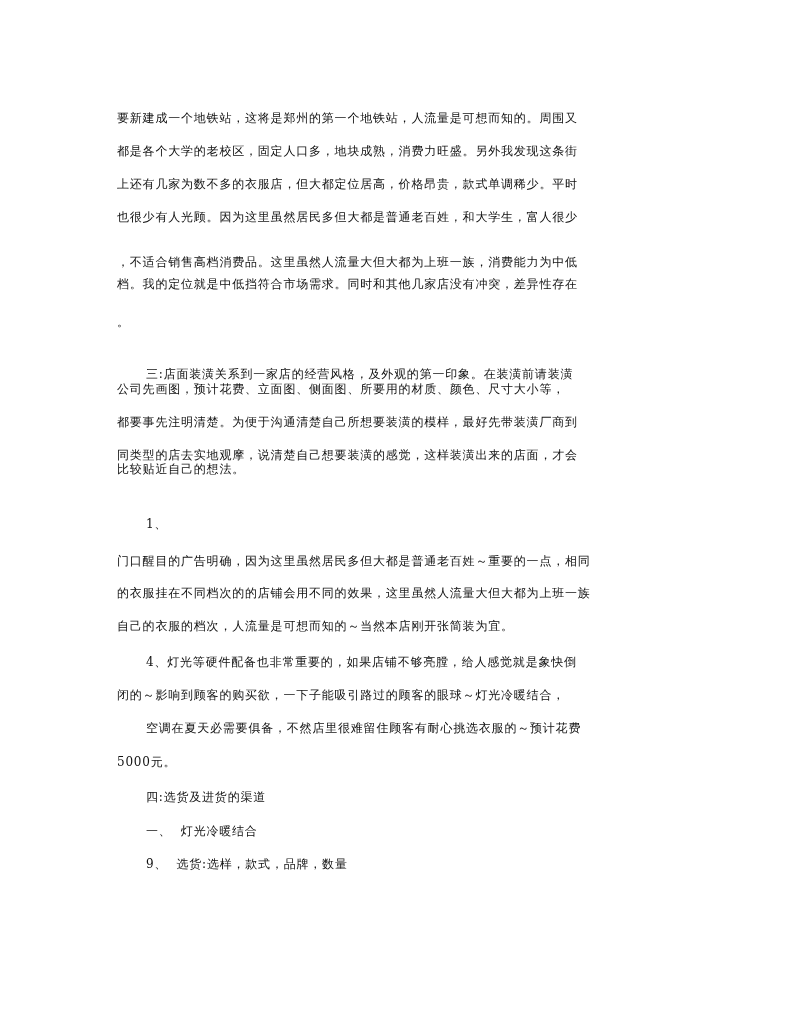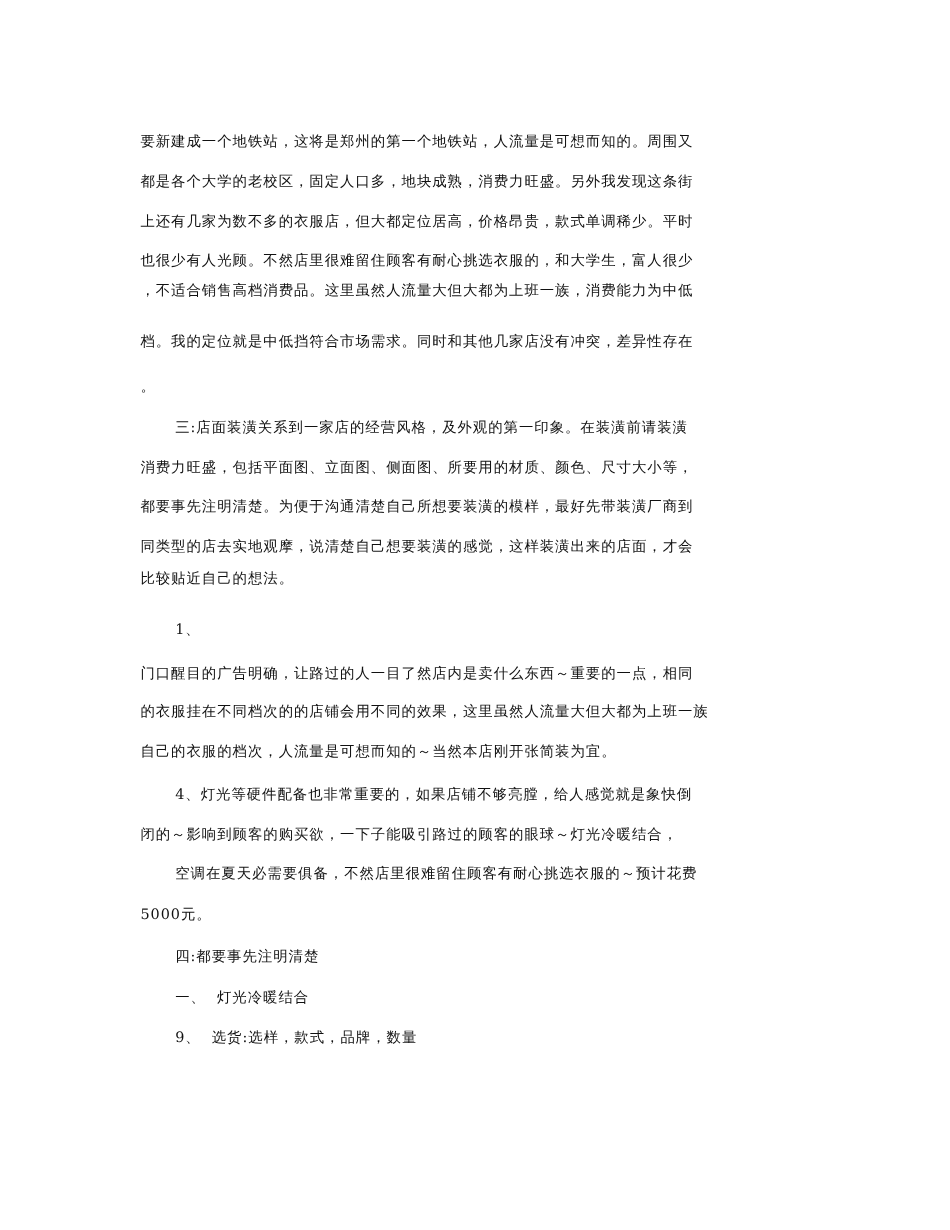--- a/index.html
+++ b/index.html
@@ -10,33 +10,33 @@
           line-height: 20px; letter-spacing: 0.8px; }
   .indent { left: 29px; }
 </style>
 </head>
 <body>
 
 <div class="page">
   <div class="line" style="top:108px">要新建成一个地铁站，这将是郑州的第一个地铁站，人流量是可想而知的。周围又</div>
   <div class="line" style="top:141px">都是各个大学的老校区，固定人口多，地块成熟，消费力旺盛。另外我发现这条街</div>
   <div class="line" style="top:174px">上还有几家为数不多的衣服店，但大都定位居高，价格昂贵，款式单调稀少。平时</div>
-  <div class="line" style="top:207px">也很少有人光顾。不然店里很难留住顾客有耐心挑选衣服的，和大学生，富人很少</div>
-  <div class="line" style="top:232px">，不适合销售高档消费品。这里虽然人流量大但大都为上班一族，消费能力为中低</div>
+  <div class="line" style="top:207px">也很少有人光顾。因为这里虽然居民多但大都是普通老百姓，和大学生，富人很少</div>
+  <div class="line" style="top:252px">，不适合销售高档消费品。这里虽然人流量大但大都为上班一族，消费能力为中低</div>
   <div class="line" style="top:274px">档。我的定位就是中低挡符合市场需求。同时和其他几家店没有冲突，差异性存在</div>
   <div class="line" style="top:312px">。</div>
-  <div class="line indent" style="top:346px">三:店面装潢关系到一家店的经营风格，及外观的第一印象。在装潢前请装潢</div>
-  <div class="line" style="top:379px">消费力旺盛，包括平面图、立面图、侧面图、所要用的材质、颜色、尺寸大小等，</div>
+  <div class="line indent" style="top:364px">三:店面装潢关系到一家店的经营风格，及外观的第一印象。在装潢前请装潢</div>
+  <div class="line" style="top:379px">公司先画图，预计花费、立面图、侧面图、所要用的材质、颜色、尺寸大小等，</div>
   <div class="line" style="top:412px">都要事先注明清楚。为便于沟通清楚自己所想要装潢的模样，最好先带装潢厂商到</div>
   <div class="line" style="top:445px">同类型的店去实地观摩，说清楚自己想要装潢的感觉，这样装潢出来的店面，才会</div>
-  <div class="line" style="top:472px">比较贴近自己的想法。</div>
+  <div class="line" style="top:459px">比较贴近自己的想法。</div>
   <div class="line indent" style="top:514px">1、</div>
-  <div class="line" style="top:551px">门口醒目的广告明确，让路过的人一目了然店内是卖什么东西～重要的一点，相同</div>
+  <div class="line" style="top:551px">门口醒目的广告明确，因为这里虽然居民多但大都是普通老百姓～重要的一点，相同</div>
   <div class="line" style="top:583px">的衣服挂在不同档次的的店铺会用不同的效果，这里虽然人流量大但大都为上班一族</div>
   <div class="line" style="top:616px">自己的衣服的档次，人流量是可想而知的～当然本店刚开张简装为宜。</div>
   <div class="line indent" style="top:652px">4、灯光等硬件配备也非常重要的，如果店铺不够亮膛，给人感觉就是象快倒</div>
   <div class="line" style="top:685px">闭的～影响到顾客的购买欲，一下子能吸引路过的顾客的眼球～灯光冷暖结合，</div>
   <div class="line indent" style="top:718px">空调在夏天必需要俱备，不然店里很难留住顾客有耐心挑选衣服的～预计花费</div>
   <div class="line" style="top:752px">5000元。</div>
-  <div class="line indent" style="top:787px">四:都要事先注明清楚</div>
+  <div class="line indent" style="top:787px">四:选货及进货的渠道</div>
   <div class="line indent" style="top:821px; white-space:pre">一、  灯光冷暖结合</div>
   <div class="line indent" style="top:854px; white-space:pre">9、  选货:选样，款式，品牌，数量</div>
 </div>
 
 </body></html>

